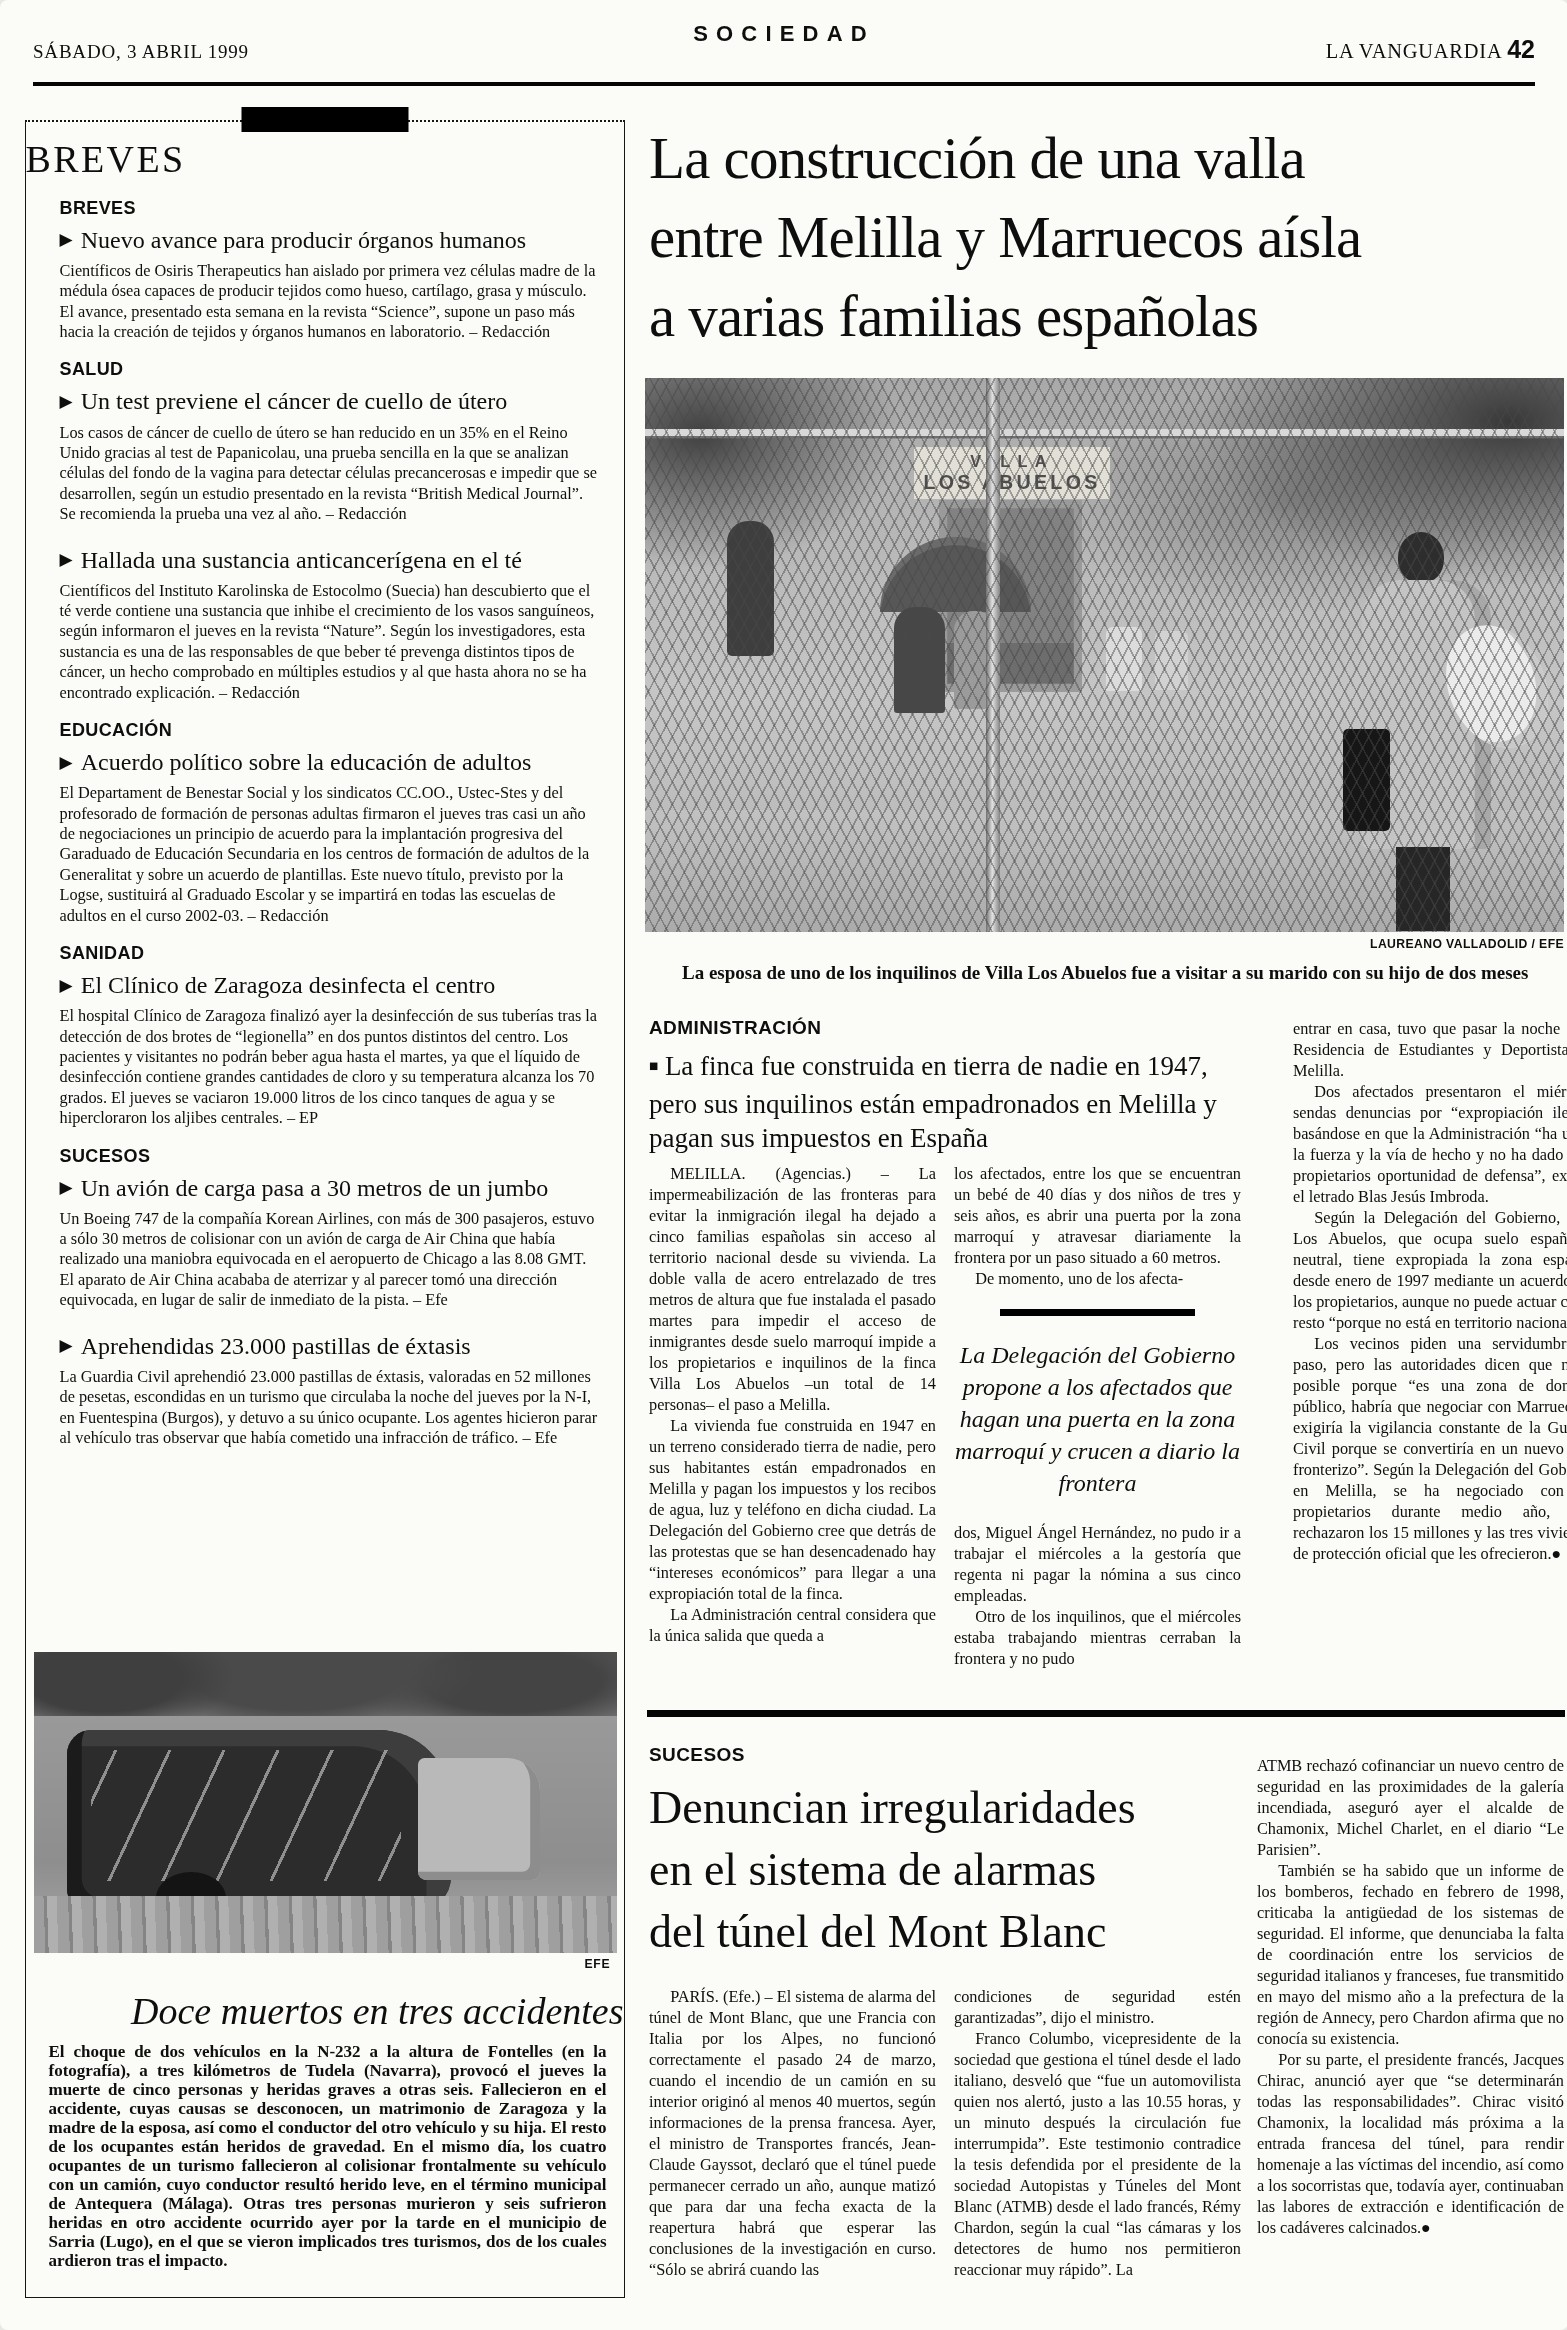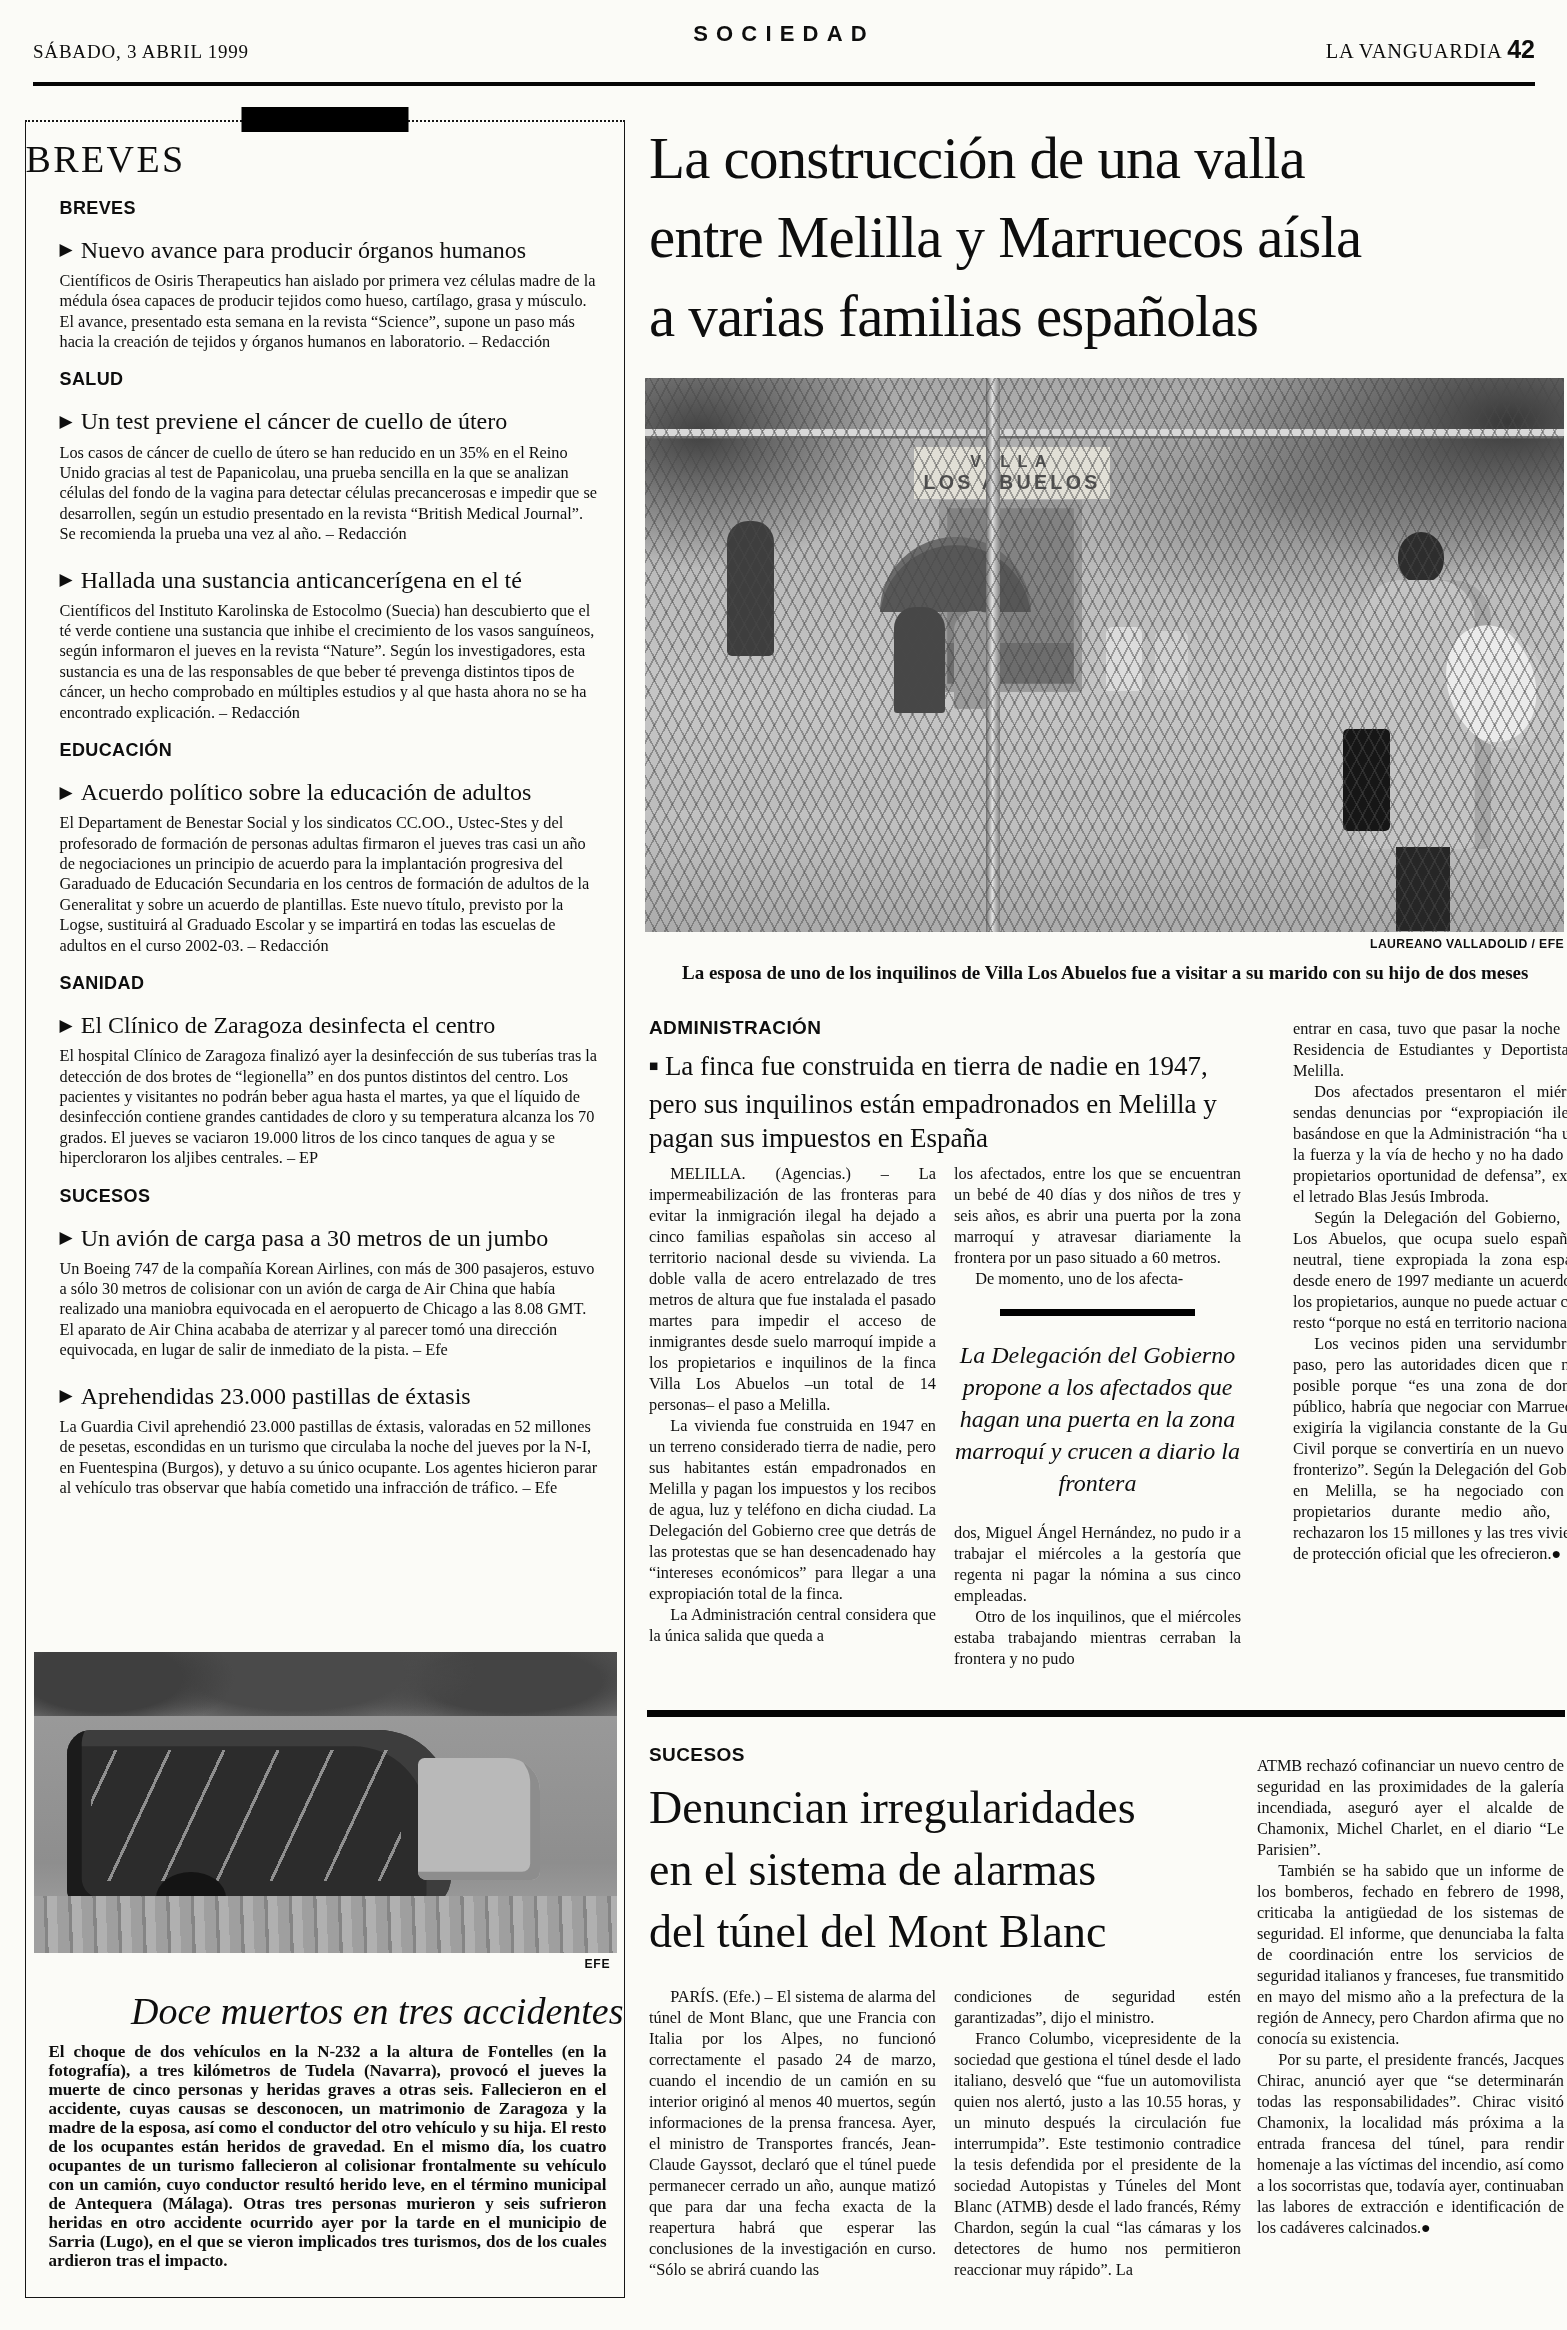--- a/index.html
+++ b/index.html
@@ -1,41 +1,42 @@
 <!DOCTYPE html>
 <html lang="es" style="font-size:13px"><head>
 <meta charset="utf-8">
 <style>
   * { margin:0; padding:0; box-sizing:border-box; }
   html,body { background:#e8e8e4; }
   #page {
     position:relative; width:1568px; height:2330px; margin:0 auto;
     background:#fbfbf7; color:#0e0e0e; overflow:hidden;
     font-family:"Liberation Serif","DejaVu Serif",serif;
+    border-radius:8px;
   }
   
   .masthead { position:absolute; left:33px; right:33px; top:24.5px; height:38px; }
   .mast-date { position:absolute; left:0; bottom:0; font-size:19px; letter-spacing:0.8px; }
   .mast-section { position:absolute; left:0; right:0; bottom:16px; text-align:center;
     font-family:"Liberation Sans","DejaVu Sans",sans-serif; font-weight:bold;
     font-size:22px; letter-spacing:8.2px; }
   .mast-right { position:absolute; right:0; bottom:-1.6px; font-size:20.4px; letter-spacing:0.8px; }
   .mast-right b { font-family:"Liberation Sans","DejaVu Sans",sans-serif; font-size:25px; letter-spacing:0; }
   .mast-rule { position:absolute; left:33px; right:33px; top:82px; height:4.1px; background:#050505; }
 
   
   .breves-box { position:absolute; left:24.5px; top:120px; width:600px; height:2178px;
     border:1.6px solid #161616; border-top:2.4px dotted #161616; }
   .breves-tab { position:absolute; top:-14.7px; left:50%; transform:translateX(-50%);
     width:167px; height:25px; background:#000; }
   .breves-title { margin-top:14.7px; font-size:38px; letter-spacing:2.4px; }
   .briefs { padding:0 24.5px 0 34px; height:1512px; overflow:hidden; }
   .brief-kicker { margin-top:17px; font-family:"Liberation Sans","DejaVu Sans",sans-serif;
     font-weight:bold; font-size:18px; letter-spacing:0.4px; }
-  .brief-headline { margin-top:17px; font-size:24px; line-height:28px; }
+  .brief-headline { margin-top:7px; font-size:24px; line-height:28px; }
   .brief-headline .tri { font-size:17px; margin-right:8.2px; position:relative; top:-2.4px; }
   .brief-headline.gap { margin-top:21px; }
   .brief-body { margin-top:4.1px; font-size:16.3px; line-height:20.4px; text-align:left; }
 
   .crash-photo { position:absolute; left:8.2px; right:6.5px; top:1530px; height:301px;
     background:linear-gradient(#9e9e9e,#8e8e8e 70%,#a8a8a8); overflow:hidden; }
   .crash-trees { position:absolute; left:0; right:0; top:0; height:64px;
     background:radial-gradient(ellipse 131px 57px at 12% 40%, #3f3f3f 60%, transparent 100%),
                radial-gradient(ellipse 180px 65px at 45% 30%, #4a4a4a 60%, transparent 100%),
                radial-gradient(ellipse 163px 57px at 82% 45%, #444 55%, transparent 100%),

